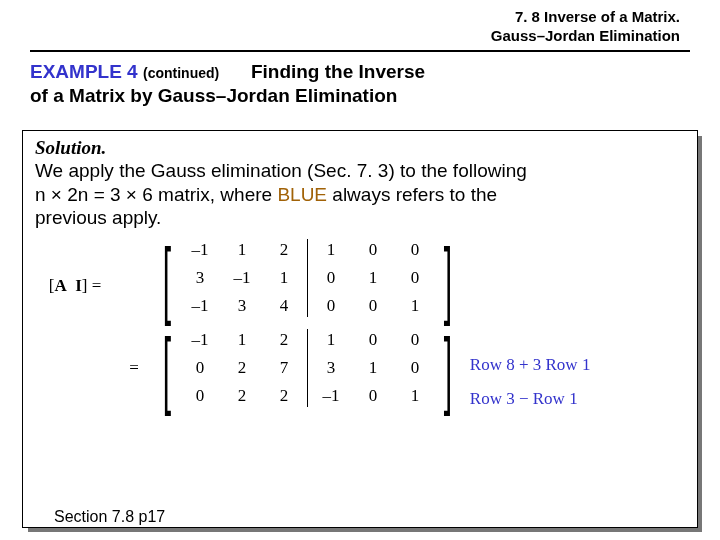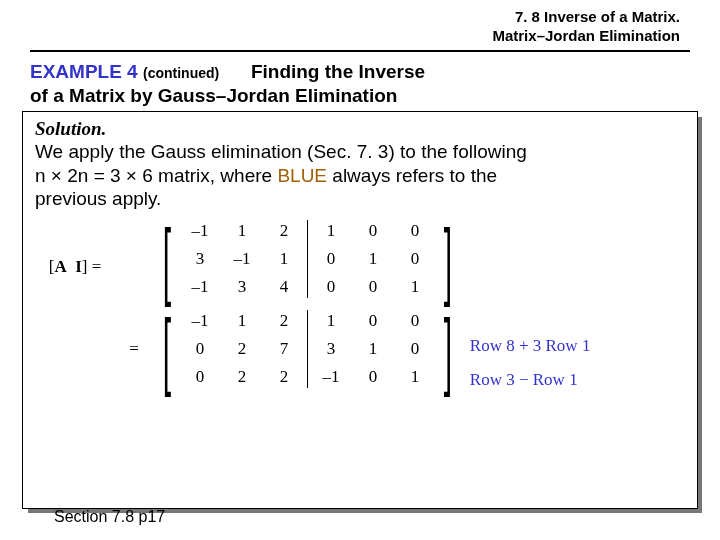--- a/index.html
+++ b/index.html
@@ -31,21 +31,21 @@
   }
   .example-line {
     padding: 2px 30px 0 30px;
     font-size: 19px;
     font-weight: bold;
     line-height: 1.3;
   }
   .ex-label { color: #3333cc; margin-top: 40px; }
   .continued { font-size: 14px; font-weight: bold; text-align: center; }
   .body-box-wrap {
-    margin: 2px 22px 0 22px;
+    margin: 21px 22px 0 22px;
     position: relative;
   }
   .shadow {
     position: absolute;
     top: 6px; left: 6px; right: -4px; bottom: -4px;
     background: #777;
   }
   .body-box {
     position: relative;
     background: #fff;
@@ -130,21 +130,21 @@
     font-size: 16px;
   }
 </style>
 </head>
 <body>
 
 <div class="slide">
 
   <div class="header">
     <span>7. 8 Inverse of a Matrix.</span><br>
-    <span>Matrix–Jordan Elimination</span>
+    <span>Gauss–Jordan Elimination</span>
   </div>
   <div class="hr"></div>
 
   <div class="example-line">
     <span class="ex-label">EXAMPLE 4</span>
     <span class="continued">(continued)</span>
     &nbsp;&nbsp;&nbsp;&nbsp;
     <span>Finding the Inverse</span><br>
     <span>of a Matrix by Gauss–Jordan Elimination</span>
   </div>

